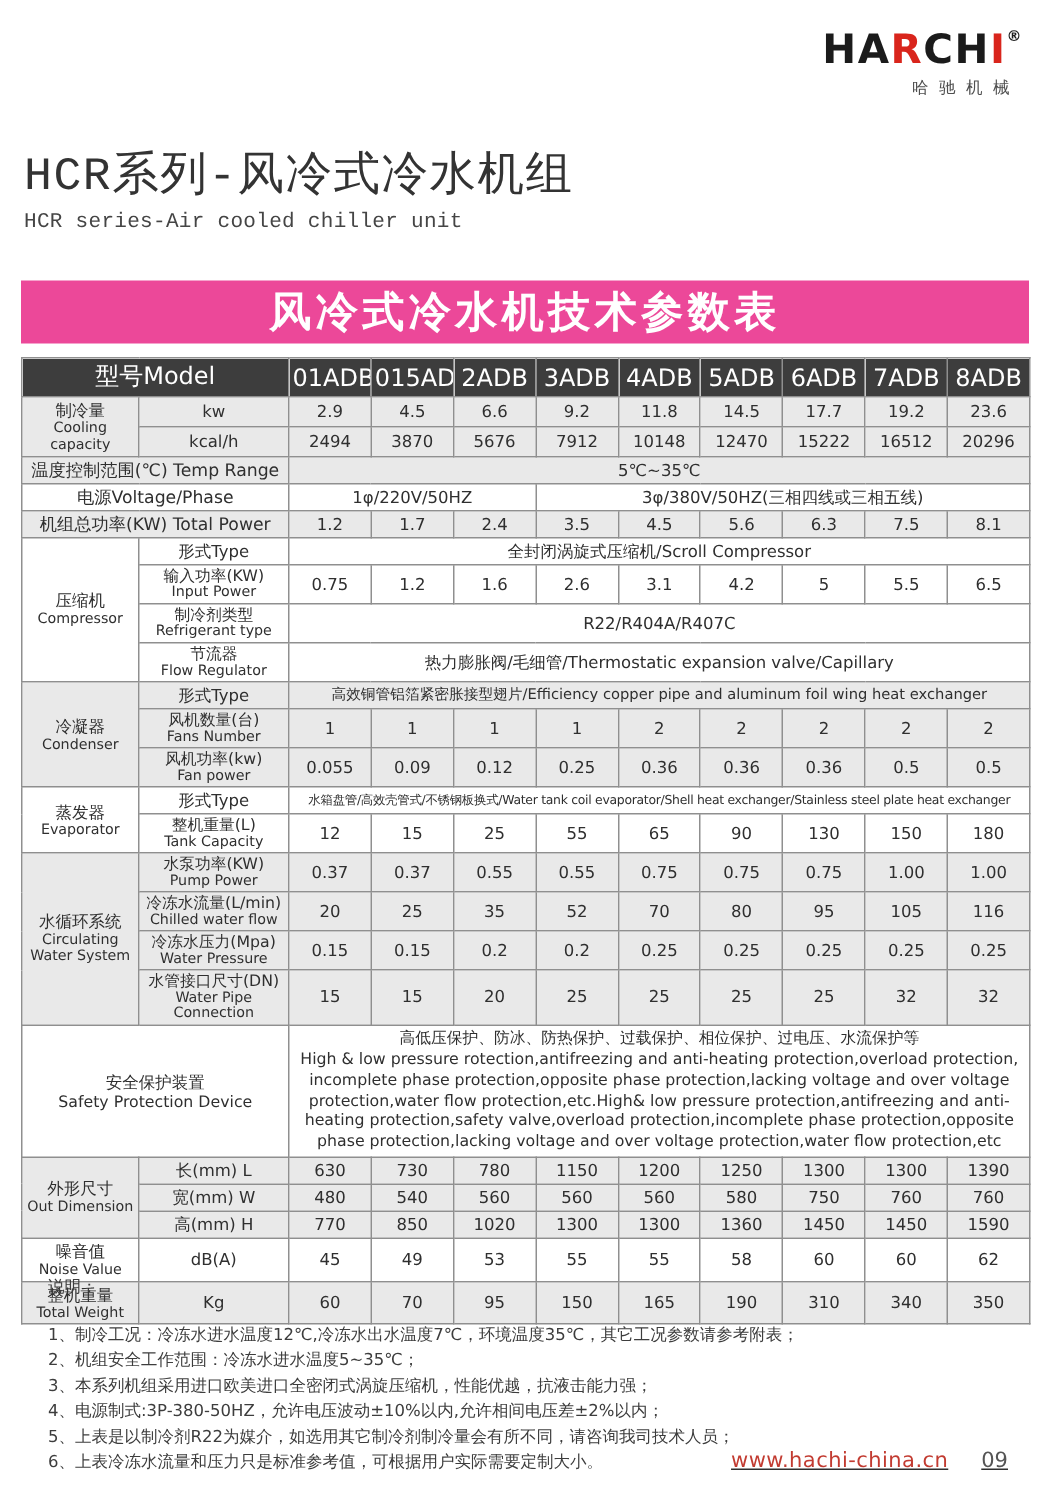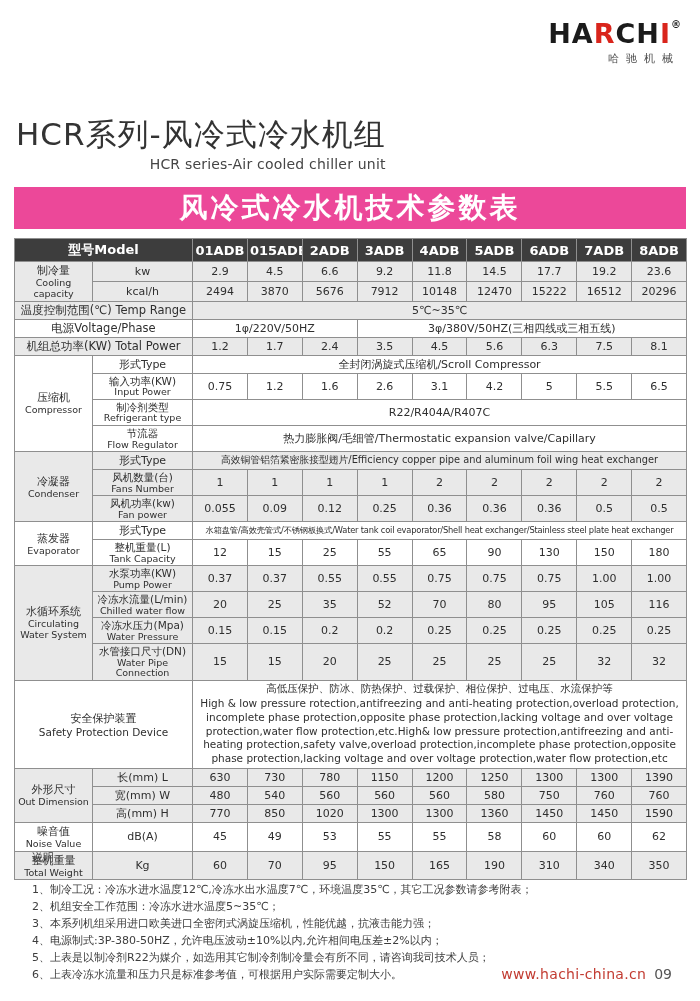--- a/index.html
+++ b/index.html
@@ -14,23 +14,23 @@
   .page { position:relative; width:700px; height:1001px; }
 
   
   .logo { position:absolute; top:20px; right:18px; text-align:right; }
   .logo-word { font-size:27px; font-weight:bold; letter-spacing:1px; color:#1b1b1b; line-height:1; white-space:nowrap; }
   .logo-word .red { color:#d9251c; }
   .logo-reg { font-size:10px; vertical-align:top; color:#1b1b1b; }
   .logo-cn { font-size:11px; color:#4f4f4f; letter-spacing:7px; margin-top:4px; margin-right:2px; }
 
   
-  .title-block { position:absolute; left:16px; top:116px; }
+  .title-block { position:absolute; left:16px; top:100px;font-family:Liberation Mono, monospace; }
   .title-cn { font-size:31px; font-weight:500; color:#333333; line-height:1.2; letter-spacing:1px; }
-  .title-en { font-size:14px; color:#454545; margin-top:3px; letter-spacing:0.2px;text-align:right; }
+  .title-en { font-size:14px; color:#454545; margin-top:3px; letter-spacing:0.2px; }
 
   
   .banner {
     position:absolute; left:14px; top:187px; width:672px; height:42px;
     background:#ec4899; color:#ffffff;
     display:flex; align-items:center; justify-content:center;
     font-size:28px; font-weight:bold; letter-spacing:3px;
   }
 
   
@@ -39,21 +39,21 @@
     border-collapse:collapse; table-layout:fixed;
     font-size:11px; color:#2f2f2f; background:#ffffff;
   }
   .spec-table td, .spec-table th {
     border:1px solid #8f8f8f;
     text-align:center; vertical-align:middle;
     padding:1px 2px;
     overflow:hidden;
   }
   .spec-table { border:1px solid #6e6e6e; }
-  tr.head th { background:#3d3d3d; color:#ffffff; font-size:13px; font-weight:bold; padding:2px; }
+  tr.head th { background:#3d3d3d; color:#ffffff; font-size:16px; font-weight:normal; padding:2px; }
   tr.g td { background:#e9e9e9; }
 
   .h16 { height:16px; } .h17 { height:17px; } .h18 { height:18px; }
   .h26 { height:26px; } .h88 { height:88px; }
 
   .g1 .cn { display:block; font-size:11px; }
   .g1 .en { display:block; font-size:9.5px; line-height:1.15; }
   .l  { font-size:11px; }
   .l2 .cn { display:block; font-size:10.5px; line-height:1.2; }
   .l2 .en { display:block; font-size:9.5px; line-height:1.1; }
@@ -66,21 +66,21 @@
   .safety-cell .s-cn { display:block; font-size:10.5px; margin-bottom:1px; }
   .safety-cell .s-en { display:block; font-size:10.5px; line-height:1.3; }
 
   
   .notes { position:absolute; left:16px; top:850px; font-size:11px; color:#3d3d3d; line-height:1.45; }
   .notes-heading { margin-bottom:1px;margin-left:16px; }
   .notes ul { list-style:none; margin:16px; padding:0; }
   .notes li { margin:0 0 1px 0; white-space:nowrap; }
 
   
-  .footer { position:absolute; right:28px; top:966px; display:flex; align-items:baseline; gap:8px; }
+  .footer { position:absolute; right:28px; top:966px; display:flex; align-items:baseline; gap:22px;text-decoration:underline; }
   .footer-url { color:#c23b31; font-size:14px; letter-spacing:0.3px; }
   .footer-page { color:#555555; font-size:14px; }
 </style>
 </head>
 <body>
 
 <div class="page">
 
   <div class="logo">
     <div class="logo-word"><span>HA</span><span class="red">R</span><span>CH</span><span class="red">I</span><span class="logo-reg">®</span></div>

